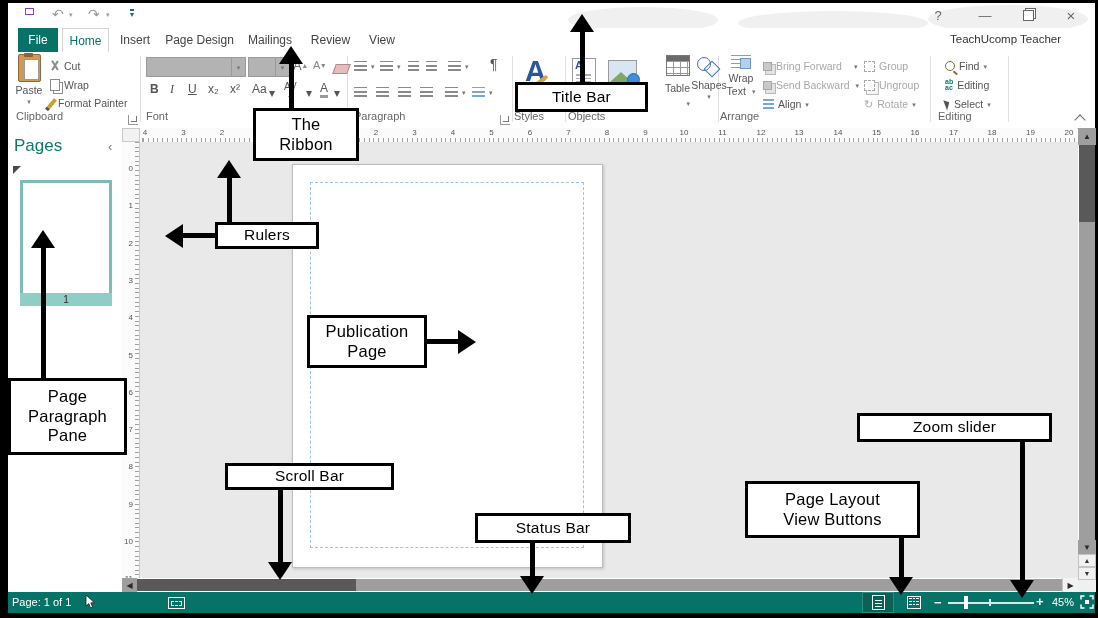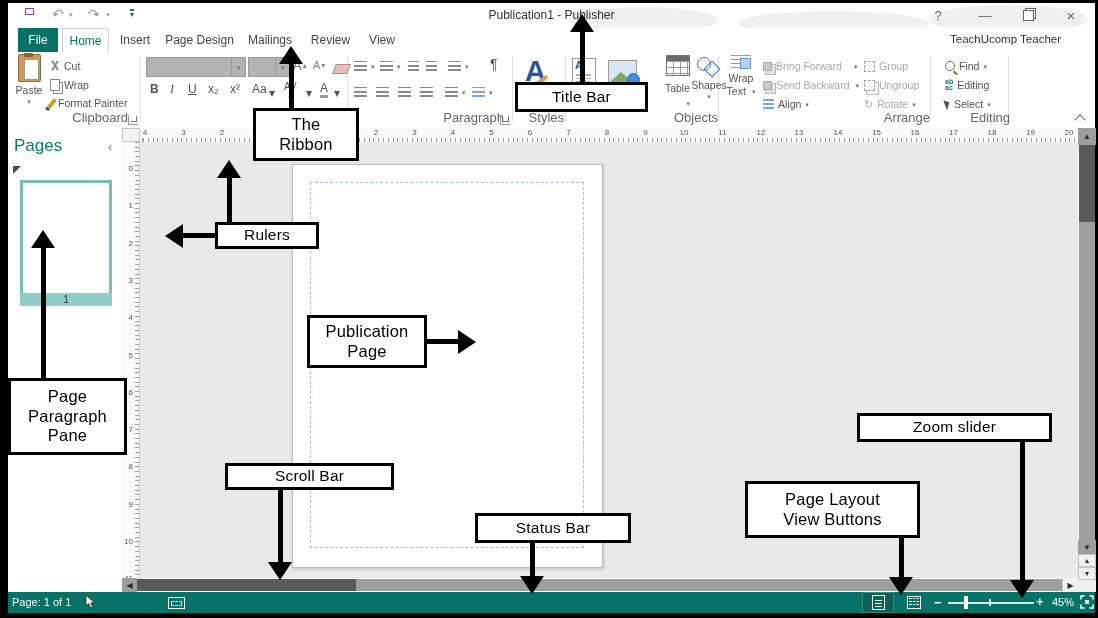--- a/index.html
+++ b/index.html
@@ -21,21 +21,21 @@
   .floppy:after{content:"";position:absolute;left:2px;bottom:1px;width:8px;height:5px;background:#fff}
   
   #tabrow{position:absolute;left:8px;top:28px;width:1087px;height:24px;background:#fff}
   .tab{position:absolute;top:0;height:24px;display:flex;align-items:center;justify-content:center;font-size:12px;color:#444;cursor:default}
   #tab-file{background:#077368;color:#fff}
   #tab-home{background:#fff;color:#077368;border:1px solid #d4d4d4;border-bottom:none}
   #account{position:absolute;right:34px;top:5px;font-size:11.5px;color:#333}
   
   #ribbon{position:absolute;left:8px;top:52px;width:1087px;height:76px;background:#fff;border-bottom:1px solid #d4d4d4}
   .vdiv{position:absolute;top:4px;height:66px;width:1px;background:#e0e0e0}
-  .glabel{position:absolute;top:58px;font-size:13px;color:#666;text-align:right}
+  .glabel{position:absolute;top:58px;font-size:11px;color:#666;text-align:left}
   .rbtn{position:absolute;display:flex;align-items:center;gap:4px;font-size:10.5px;color:#555;height:16px;white-space:nowrap}
   .dis{color:#a8a8a8}
   .dd{font-size:7px;color:#777;line-height:1}
   .launcher{position:absolute;width:9px;height:9px;border-left:1px solid #999;border-bottom:1px solid #999}
   .launcher:after{content:"";position:absolute;right:1px;top:1px;width:5px;height:5px;border-right:1.5px solid #777;border-bottom:1.5px solid #777}
   .bars{display:inline-block;width:13px;height:10px;background:repeating-linear-gradient(to bottom,#8a8a8a 0 1.5px,transparent 1.5px 4.2px)}
   .bars.blue{background:repeating-linear-gradient(to bottom,#7ba7d7 0 1.5px,transparent 1.5px 4.2px)}
   .combo{position:absolute;height:18px;background:#b3b3b3;border:1px solid #9a9a9a;display:flex}
   .combo .arr{margin-left:auto;width:13px;border-left:1px solid #9a9a9a;display:flex;align-items:center;justify-content:center}
   .fbtn{position:absolute;top:30px;font-size:12px;color:#555}
@@ -132,21 +132,20 @@
 <div id="titlebar">
   <div class="cloud" style="left:560px;top:4px;width:150px;height:26px"></div>
   <div class="cloud" style="left:730px;top:8px;width:190px;height:24px"></div>
   <div class="cloud" style="left:920px;top:2px;width:160px;height:28px"></div>
   <div class="abs" style="left:14px;top:5px"><span class="floppy"></span></div>
   <span class="qat" style="left:44px;color:#999;font-size:14px">↶</span>
   <span class="qat dd7" style="left:61px;top:8px">▾</span>
   <span class="qat" style="left:80px;color:#999;font-size:14px">↷</span>
   <span class="qat dd7" style="left:98px;top:8px">▾</span>
   <span class="qat" style="left:122px;top:6px;border-top:2px solid #077368;color:#077368;font-size:8px;line-height:8px">▾</span>
-  <div id="wintitle">Publication1 - Publisher</div>
   <div class="winctl" style="left:915px">?</div>
   <div class="winctl" style="left:962px">—</div>
   <div class="winctl" style="left:1005px">
       <span class="restore-box"></span>
     </div>
   <div class="winctl" style="left:1048px;font-size:15px">×</div>
 </div>
 
 <div id="tabrow">
   <div class="tab" id="tab-file" style="left:10px;width:40px">File</div>

